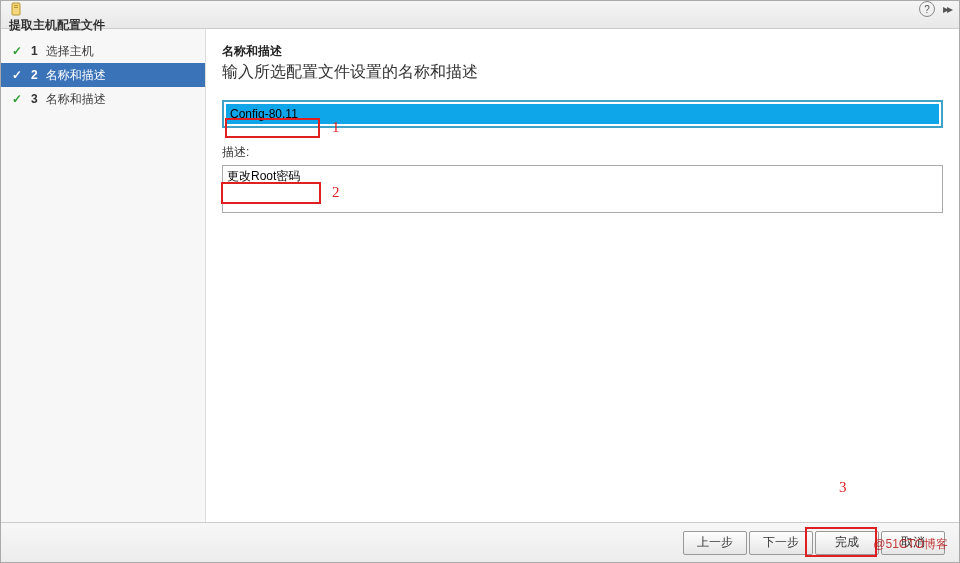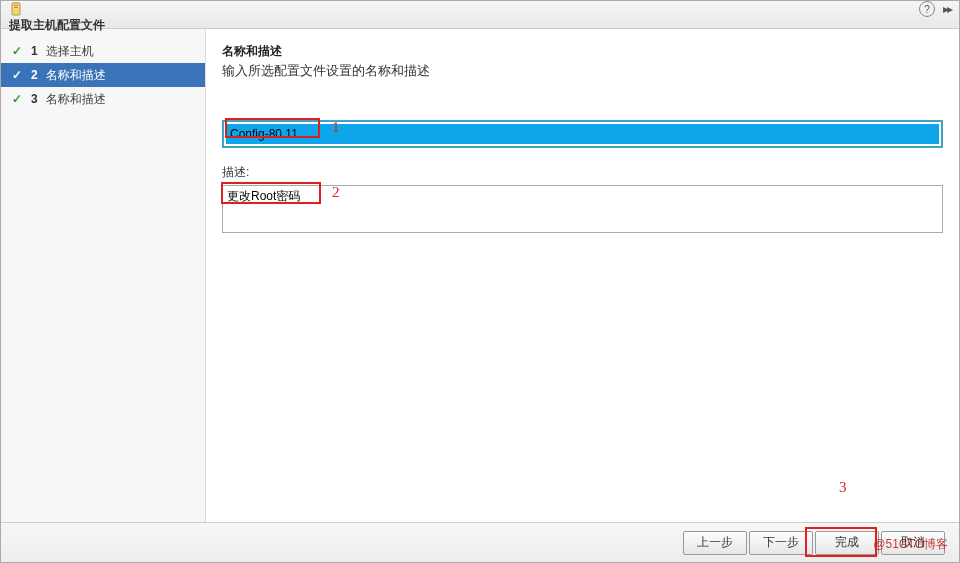--- a/index.html
+++ b/index.html
@@ -105,23 +105,23 @@
       padding: 14px 16px 10px 16px;
       position: relative;
     }
     .section-title {
       font-weight: bold;
       font-size: 12px;
       color: #222;
       margin-bottom: 2px;
     }
     .section-desc {
-      font-size: 13px;
-      color: #333;
-      margin-bottom: 40px;
+      font-size: 16px;
+      color: #333;
+      margin-bottom: 17px;
     }
     .field-label {
       font-size: 12px;
       color: #333;
       margin-bottom: 4px;
     }
     .name-input-wrap {
       border: 2px solid #3fa2c7;
       padding: 2px;
       margin-bottom: 16px;

